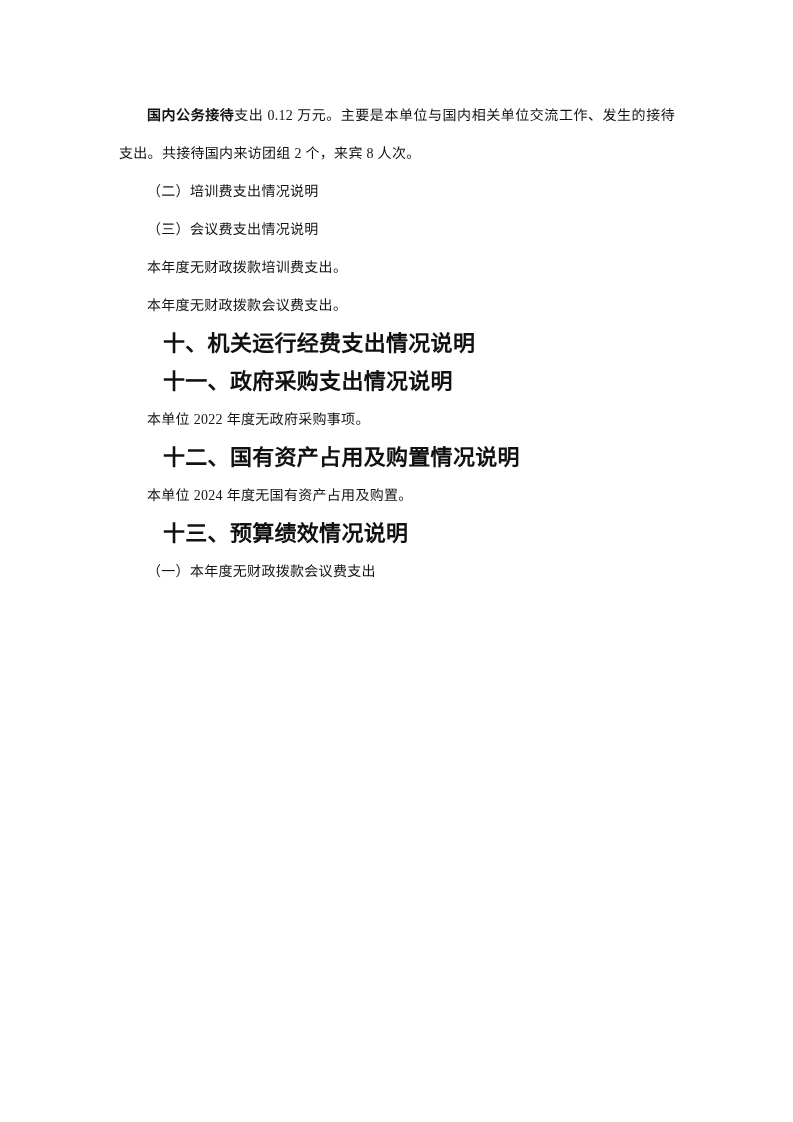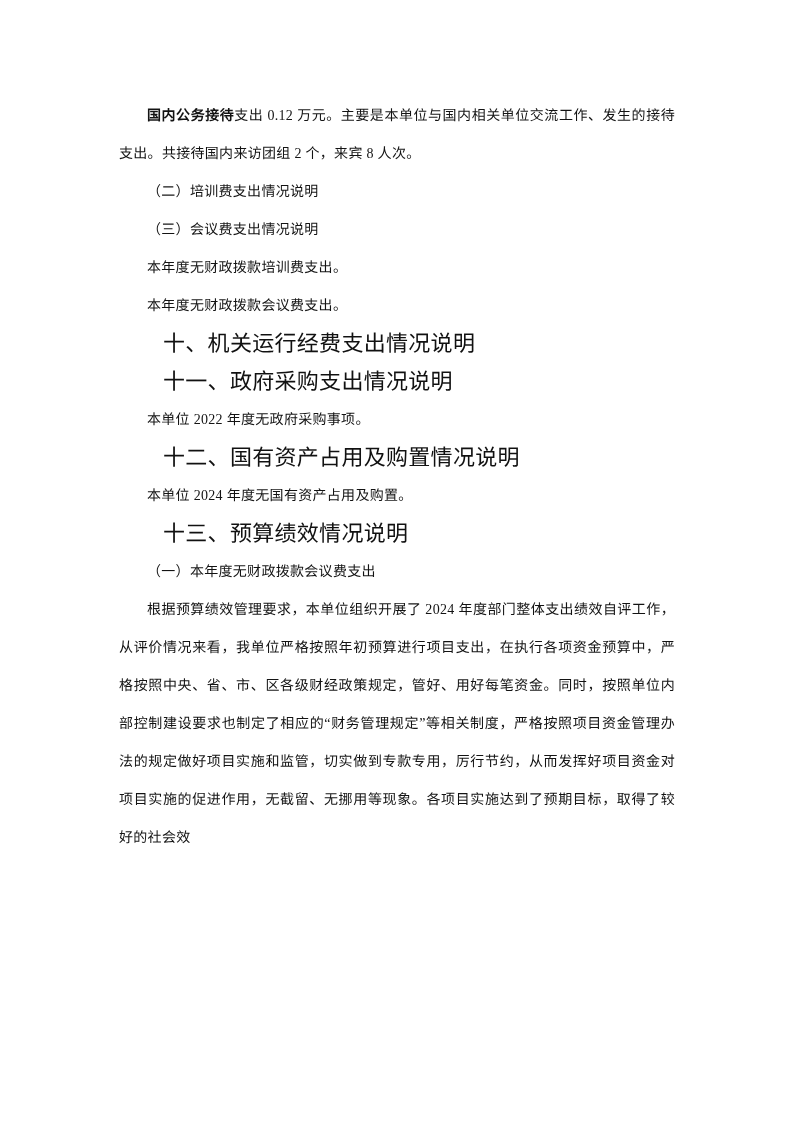--- a/index.html
+++ b/index.html
@@ -30,21 +30,21 @@
     text-align: justify;
     text-indent: 2em;
     letter-spacing: 0.3px;
   }
   .para .bold-lead {
     font-weight: bold;
   }
   .heading {
     margin: 0;
     font-family: "Liberation Sans", "DejaVu Sans", sans-serif;
-    font-weight: normal;
+    font-weight: bold;
     font-size: 22px;
     line-height: 38px;
     color: #111111;
     text-align: left;
     text-indent: 2em;
     letter-spacing: 0.3px;
   }
 </style>
 </head>
 <body>
@@ -70,16 +70,15 @@
     <p class="para">本单位 2022 年度无政府采购事项。</p>
 
     <h2 class="heading">十二、国有资产占用及购置情况说明</h2>
 
     <p class="para">本单位 2024 年度无国有资产占用及购置。</p>
 
     <h2 class="heading">十三、预算绩效情况说明</h2>
 
     <p class="para">（一）本年度无财政拨款会议费支出</p>
 
-    <p class="para">根据预算绩效管理要求，本单位组织开展了 2024 年度部门整体支出绩效自评工作，从评价情况来看，我单位严格按照年初预算进行项目支出，在执行各项资金预算中，严格按照中央、省、市、区各级财经政策规定，管好、用好每笔资金。同时，按照单位内部控制建设要求也制定了相应的“财务管理规定”等相关制度，严格按照项目资金管理办法的规定做好项目实施和监管，切实做到专款专用，厉行节约，从而发挥好项目资金对项目实施的促进作用，无截留、无挪用等现象。各项目实施达到了预期目标，取得了较好的社会效</p>
 
   </main>
 </div>
 
 </body></html>

